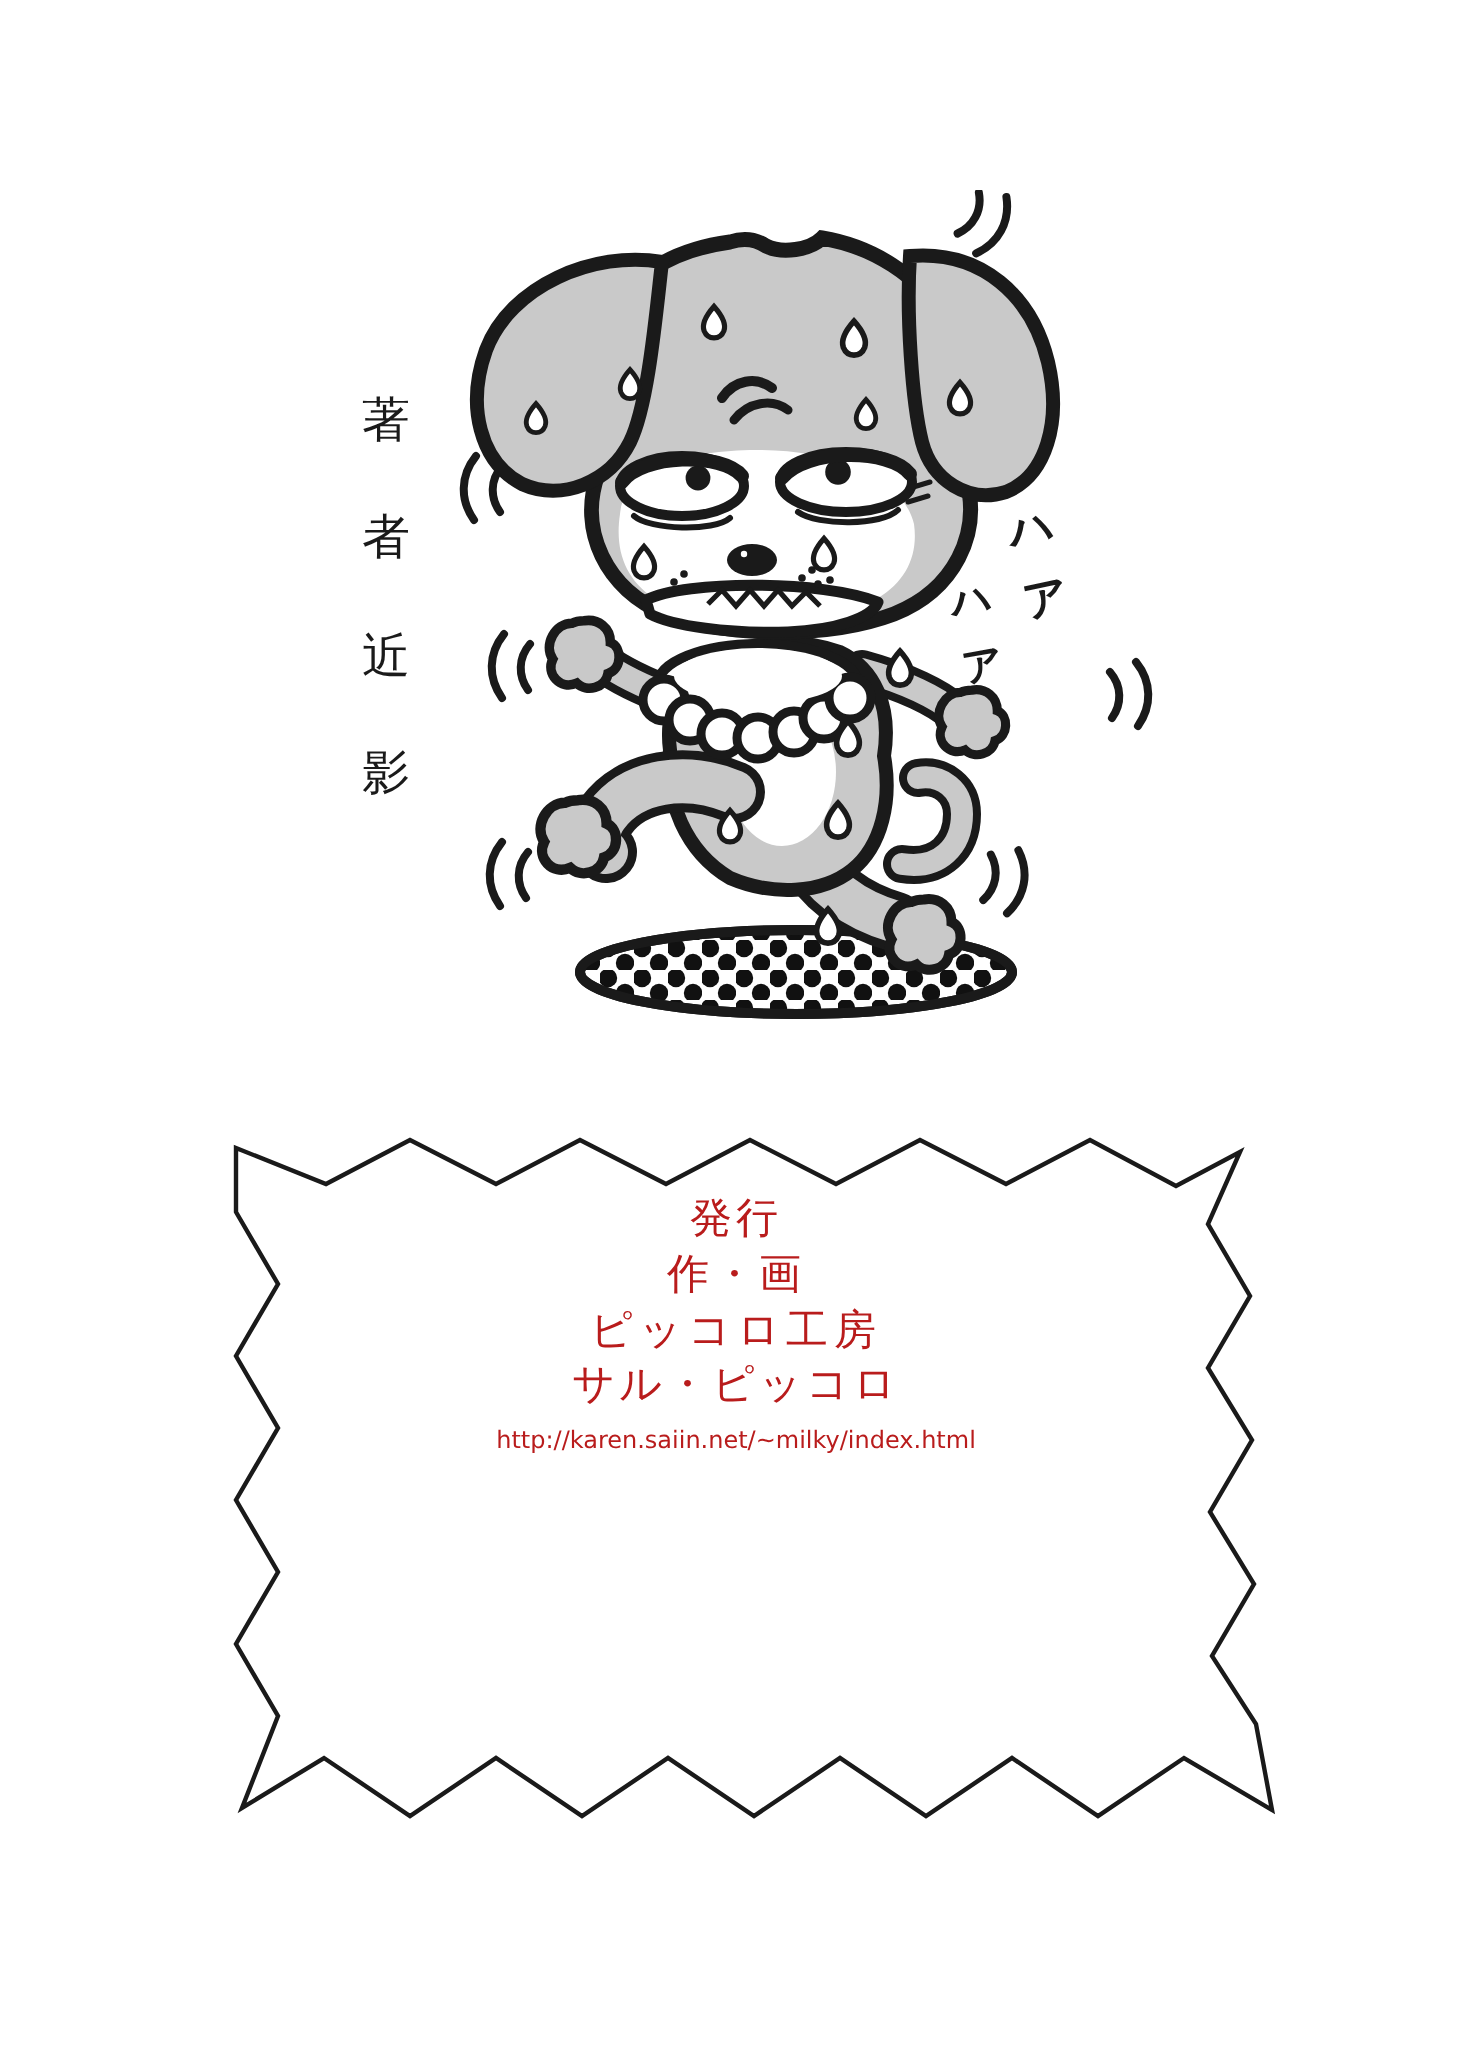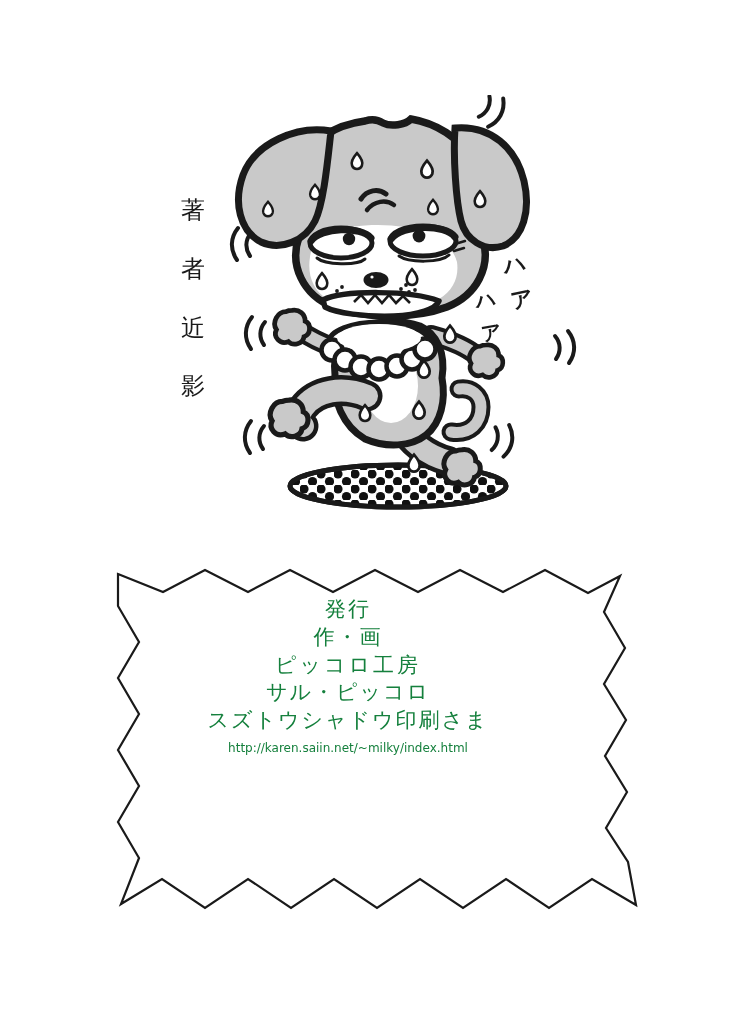--- a/index.html
+++ b/index.html
@@ -24,22 +24,22 @@
     line-height:1;
   }
   .panting.first{left:506px;top:246px;transform:rotate(-12deg);}
   .panting.second{left:478px;top:283px;transform:rotate(-10deg);font-size:20px;}
   
   .dog-svg{position:absolute;left:215px;top:95px;width:380px;height:430px;}
   
   .box-svg{position:absolute;left:0;top:0;width:736px;height:1024px;}
   
   .colophon-text{
-    position:absolute;left:348px;top:596px;transform:translateX(-50%);
-    text-align:center;line-height:27.8px;white-space:nowrap;color:#15803d;
+    position:absolute;left:368px;top:596px;transform:translateX(-50%);
+    text-align:center;line-height:27.8px;white-space:nowrap;color:#b91c1c;
   }
   .line{height:27.8px;}
   .jp{font-size:21px;letter-spacing:3px;}
   .ls2{letter-spacing:2px;}
   .ls5{letter-spacing:5px;}
   .url{font-size:12px;letter-spacing:0;}
 </style>
 </head>
 <body>
 
@@ -189,15 +189,14 @@
             604,612 625,648 604,684 626,720 605,756 627,792 606,828 628,862 636,905
             592,879 549,908 506,879 463,908 420,879 377,908 334,879 291,908 248,879 205,908 162,879 121,904
             139,858 118,822 139,786 118,750 139,714 118,678 139,642 118,606" fill="#ffffff" stroke="#1a1a1a" stroke-width="2.2" stroke-linejoin="miter"></polygon>
 </svg>
 
 <div class="colophon-text">
   <div class="line jp ls2">発行</div>
   <div class="line jp ls2">作・画</div>
   <div class="line jp">ピッコロ工房</div>
   <div class="line jp ls2">サル・ピッコロ</div>
-  <div class="line jp ls2">スズトウシャドウ印刷さま</div>
   <div class="line url">http://karen.saiin.net/~milky/index.html</div>
 </div>
 
 </body></html>

